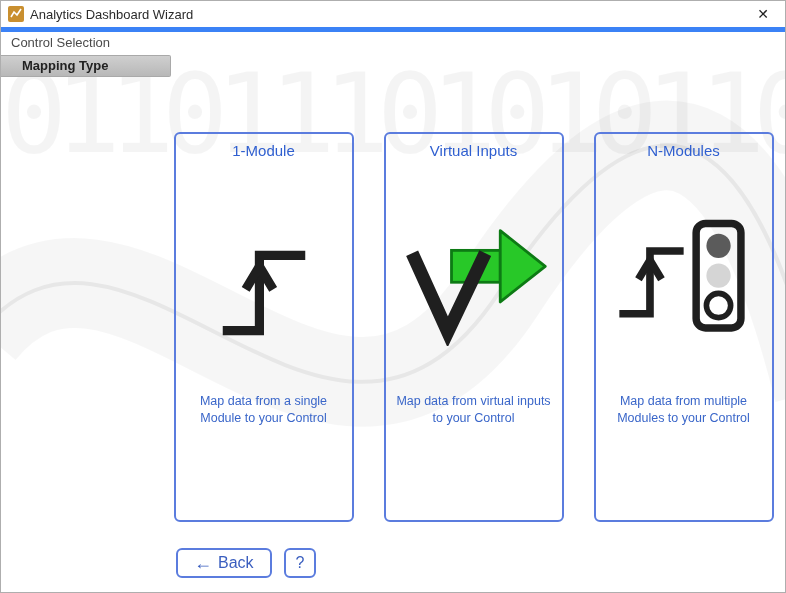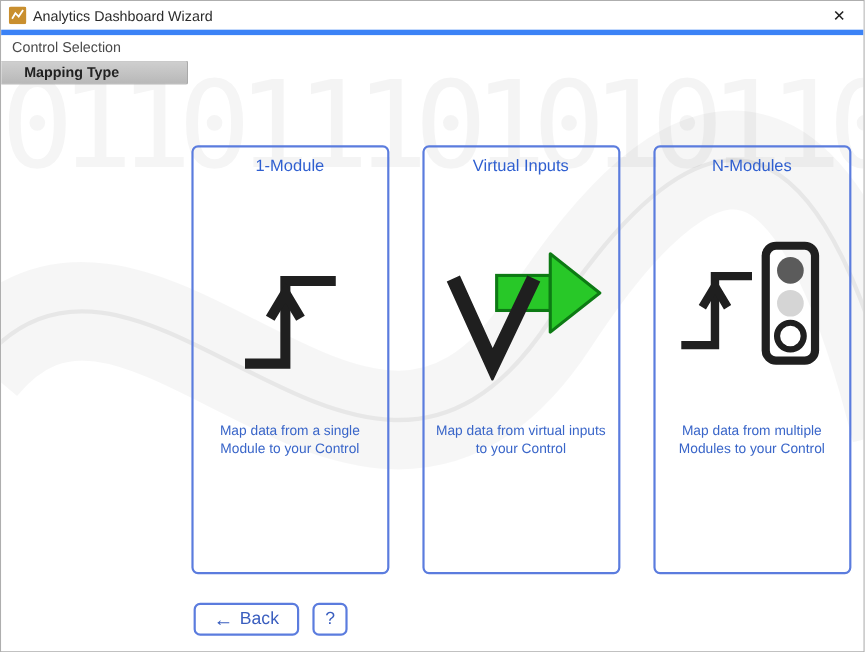--- a/index.html
+++ b/index.html
@@ -125,21 +125,21 @@
     height: 160px;
     width: 100%;
     display: flex;
     align-items: center;
     justify-content: center;
   }
   .card .desc {
     color: #3a66c9;
     font-size: 12.5px;
     line-height: 1.35;
-    margin-top: 32px;
+    margin-top: 42px;
     padding: 0 2px;
   }
 
   
   .footer {
     position: absolute;
     left: 175px;
     bottom: 14px;
     display: flex;
     align-items: center;

